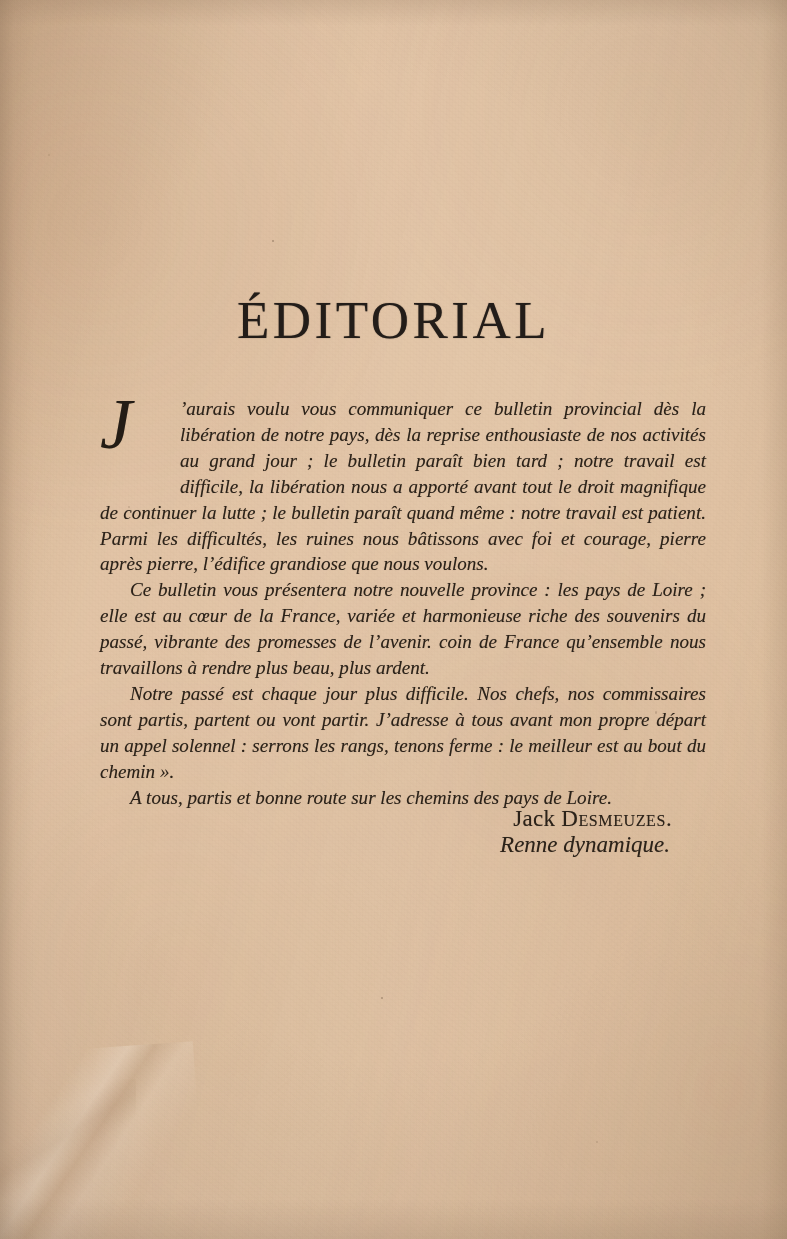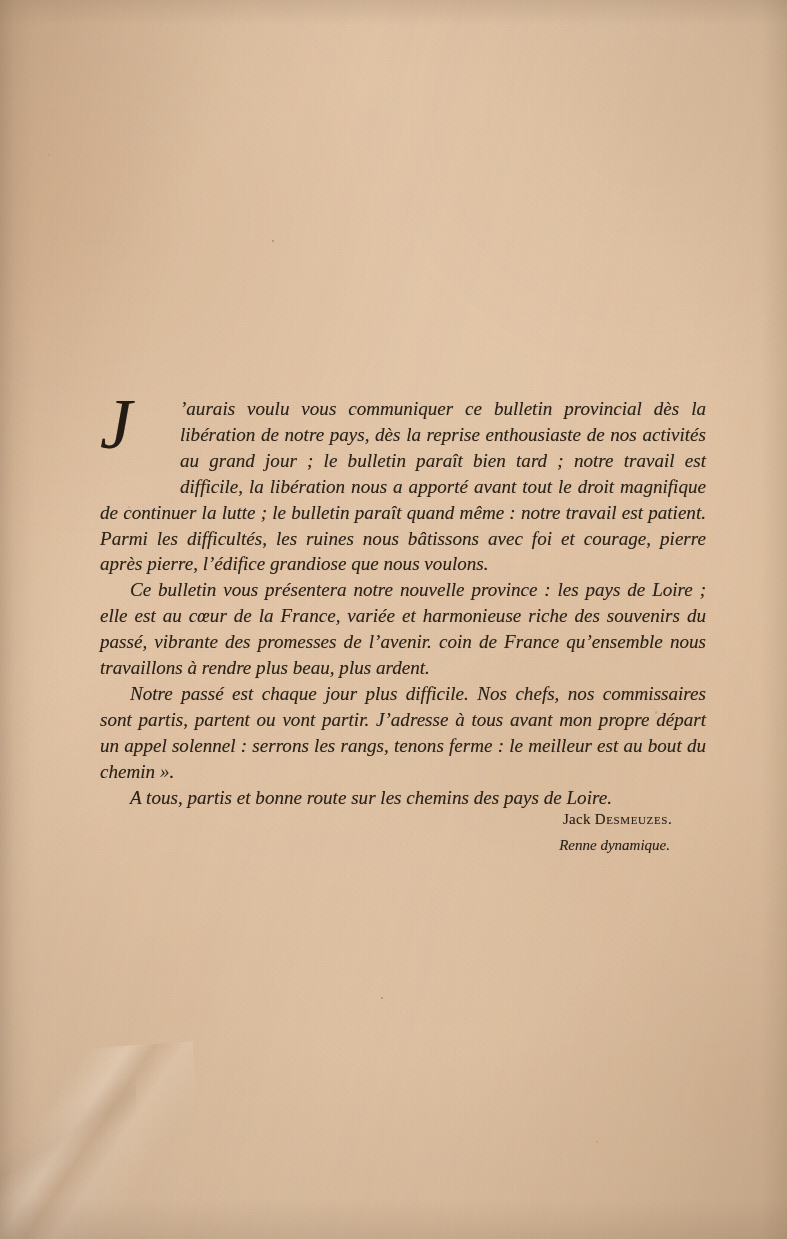--- a/index.html
+++ b/index.html
@@ -209,21 +209,21 @@
     height: 78px;
     shape-outside: polygon(0 0, 100% 0, 100% 100%, 0 100%);
   }
 
   .signature {
     position: absolute;
     left: 100px;
     top: 806px;
     width: 572px;
     text-align: right;
-    font-size: 15px;
+    font-size: 23px;
     line-height: 26px;
     color: #2b2219;
   }
   .sig-author {
     font-style: normal;
     letter-spacing: 0.3px;
     text-shadow: 0 0 0.7px rgba(45,34,25,0.35);
   }
   .sig-author .smallcaps {
     font-variant: small-caps;
@@ -255,20 +255,21 @@
 
   <div class="spot" style="left:272px;top:240px;width:2px;height:2px;"></div>
   <div class="spot" style="left:381px;top:997px;width:2px;height:2px;"></div>
   <div class="spot" style="left:655px;top:711px;width:2px;height:3px;opacity:.6;"></div>
   <div class="spot" style="left:128px;top:506px;width:2px;height:2px;opacity:.5;"></div>
   <div class="spot" style="left:596px;top:1141px;width:2px;height:2px;opacity:.45;"></div>
   <div class="spot" style="left:48px;top:154px;width:2px;height:2px;opacity:.4;"></div>
 
   <div class="content">
 
+    <h1 class="page-title">ÉDITORIAL</h1>
 
     <div class="article">
 
       <p class="para-lead"><span class="dropcap">J</span><span class="dropcap-gutter"></span><span>’aurais voulu vous communiquer ce bulletin provincial dès la libération de notre pays, dès la reprise enthousiaste de nos activités au grand jour ; le bulletin paraît bien tard ; notre travail est difficile, la libération nous a apporté avant tout le droit magnifique de continuer la lutte ; le bulletin paraît quand même : notre travail est patient. Parmi les difficultés, les ruines nous bâtissons avec foi et courage, pierre après pierre, l’édifice grandiose que nous voulons.</span></p>
 
       <p class="para-indent">Ce bulletin vous présentera notre nouvelle province : les pays de Loire ; elle est au cœur de la France, variée et harmonieuse riche des souvenirs du passé, vibrante des promesses de l’avenir. coin de France qu’ensemble nous travaillons à rendre plus beau, plus ardent.</p>
 
       <p class="para-indent">Notre passé est chaque jour plus difficile. Nos chefs, nos commissaires sont partis, partent ou vont partir. J’adresse à tous avant mon propre départ un appel solennel : serrons les rangs, tenons ferme : le meilleur est au bout du chemin ».</p>
 
       <p class="para-indent">A tous, partis et bonne route sur les chemins des pays de Loire.</p>

